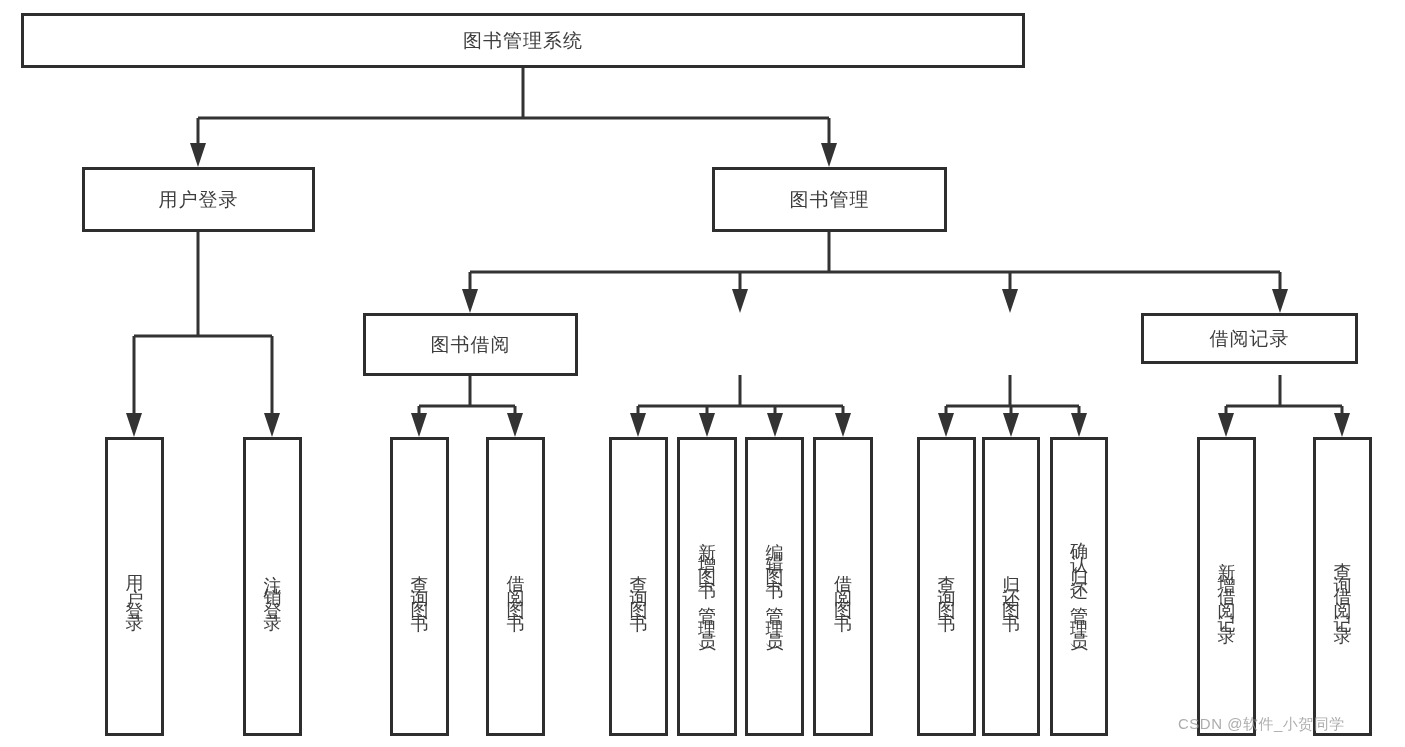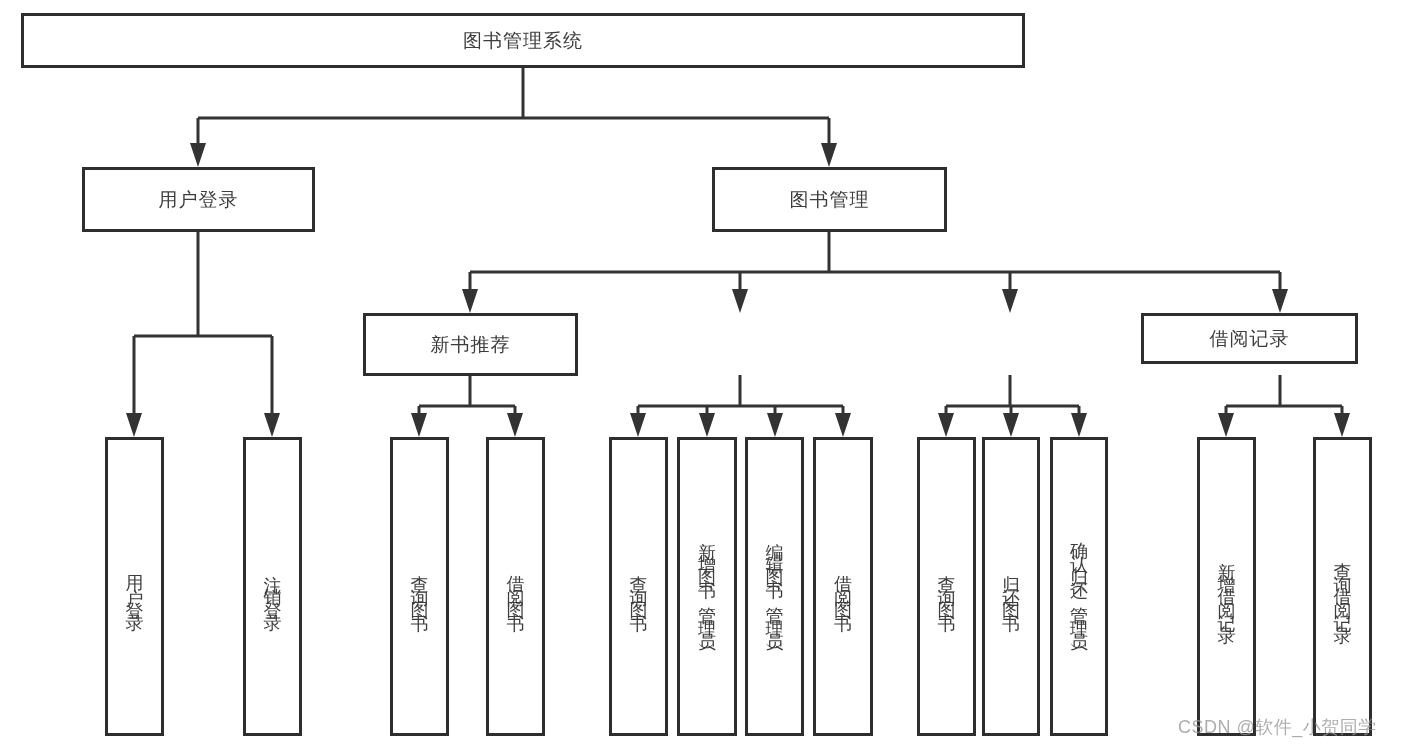--- a/index.html
+++ b/index.html
@@ -26,21 +26,21 @@
     text-orientation:mixed;
     font-size:18px;
     line-height:1;
     letter-spacing:13px;
     color:#3d3d3d;
     white-space:nowrap;
   }
   .watermark{
     position:absolute;
     left:1178px;top:715px;
-    font-size:18px;
+    font-size:15px;
     color:rgba(150,150,150,0.78);
     letter-spacing:0.5px;
     z-index:5;
     white-space:nowrap;
   }
 </style>
 </head>
 <body>
 
 <div class="canvas">
@@ -90,21 +90,21 @@
   </div>
 
   <div class="node hnode" style="left:82px;top:167px;width:233px;height:65px">
     <span>用户登录</span>
   </div>
   <div class="node hnode" style="left:712px;top:167px;width:235px;height:65px">
     <span>图书管理</span>
   </div>
 
   <div class="node hnode" style="left:363px;top:313px;width:215px;height:63px">
-    <span>新书推荐</span>
+    <span>图书借阅</span>
   </div>
   <div class="node hnode" style="left:1141px;top:313px;width:217px;height:51px">
     <span>借阅记录</span>
   </div>
 
   <div class="node leaf" style="left:105px">
     <span>用户登录</span>
   </div>
   <div class="node leaf" style="left:243px">
     <span>注销登录</span>

